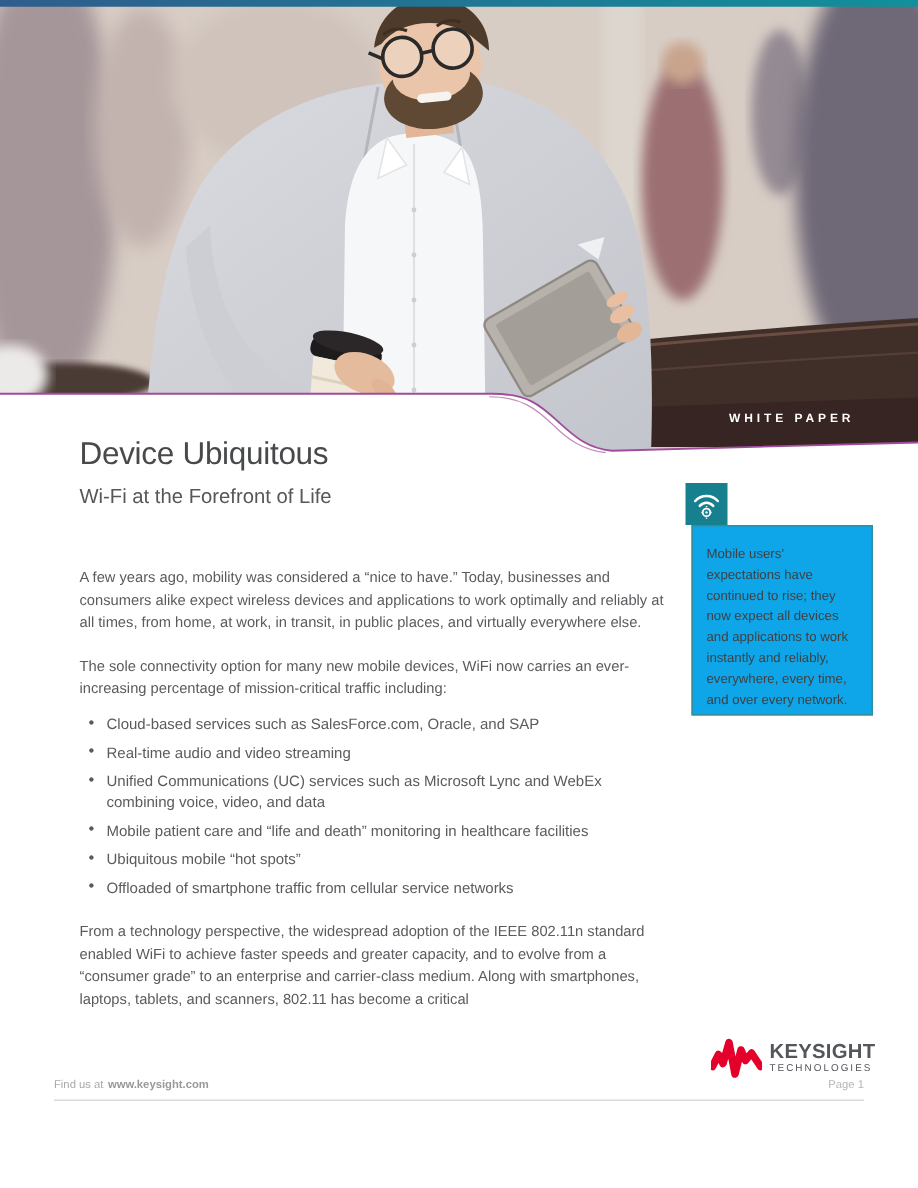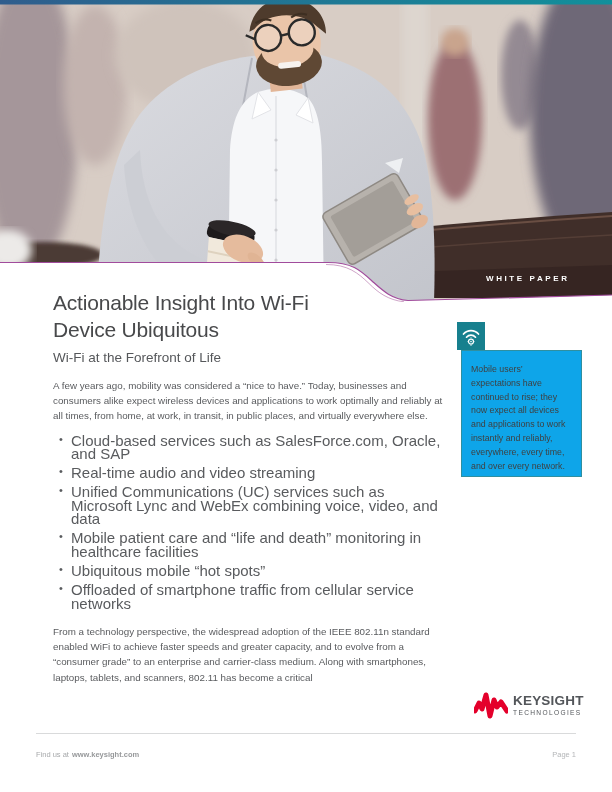--- a/index.html
+++ b/index.html
@@ -30,41 +30,41 @@
   }
   .callout-text{
     margin:12px 8px 0 9px;font-size:8.8px;line-height:13.8px;color:#3f4142;
   }
   
   .content{position:absolute;left:53px;top:378px;width:392px;}
   .content p{margin:0;font-size:9.8px;line-height:15.2px;color:#595b5e;}
   .content p + p{margin-top:13px;}
   ul.bullets{margin:10px 0 0 0;padding:0 0 0 18px;list-style:none;}
   ul.bullets li{
-    position:relative;font-size:15px;line-height:13.4px;color:#595b5e;margin-bottom:5.8px;
+    position:relative;font-size:10px;line-height:13.4px;color:#595b5e;margin-bottom:5.8px;
   }
   ul.bullets li::before{
     content:"•";position:absolute;left:-12px;top:-1px;font-size:11px;color:#595b5e;
   }
   .after-bullets{margin-top:14px !important;}
   
   .logo{position:absolute;left:474px;top:691px;display:flex;align-items:center;}
   .logo-spark{margin-right:5px;}
   .logo-text{display:flex;flex-direction:column;}
   .logo-name{font-size:13.5px;font-weight:bold;color:#53565a;letter-spacing:0.2px;line-height:13px;}
   .logo-sub{font-size:6.6px;color:#53565a;letter-spacing:1.35px;margin-top:1.5px;}
   
   .footer-rule{position:absolute;left:36px;top:733px;width:540px;height:1px;background:#d9dadb;}
   .footer{
     position:absolute;left:36px;top:718px;width:540px;
     display:flex;justify-content:space-between;align-items:baseline;
     font-size:7.5px;color:#a7a9ab;
   }
   .footer .url{font-weight:bold;color:#97999b;margin-left:3px;text-decoration:none;cursor:pointer;}
-  .footer .pageno{color:#b4b6b8;margin-top:32px;}
+  .footer .pageno{color:#b4b6b8;}
 </style>
 </head>
 <body>
 
 <div class="page">
 
   <div class="hero">
     <svg width="612" height="302" viewBox="0 0 612 302">
       <defs>
         <linearGradient id="topbar" x1="0" y1="0" x2="1" y2="0">
@@ -170,40 +170,40 @@
         <path d="M326,264.5 C348,264.5 358,273 369,283.5 C378,292.5 388,300 404,301.8" fill="none" stroke="#b679ad" stroke-width="0.8" opacity="0.85"></path>
       </g>
 
       <rect x="0" y="0" width="612" height="4.5" fill="url(#topbar)"></rect>
     </svg>
   </div>
 
   <div class="wp-badge">WHITE PAPER</div>
 
   <div class="title-block">
-    <div class="title-line">Actionable Insight Into Wi-Fi</div>
     <div class="title-line">Device Ubiquitous</div>
     <div class="subtitle">Wi-Fi at the Forefront of Life</div>
   </div>
 
   <div class="callout-icon">
     <svg width="22" height="22" viewBox="0 0 22 22">
       <path d="M3.5,9 C7.5,4.5 14.5,4.5 18.5,9" stroke="#ffffff" stroke-width="1.7" fill="none" stroke-linecap="round"></path>
       <path d="M6.5,12.2 C9,9.4 13,9.4 15.5,12.2" stroke="#ffffff" stroke-width="1.7" fill="none" stroke-linecap="round"></path>
       <circle cx="11" cy="16.6" r="2.5" stroke="#ffffff" stroke-width="1.2" fill="none"></circle>
       <circle cx="11" cy="16.6" r="0.8" fill="#ffffff"></circle>
       <path d="M11,13.2 L11,12.4 M11,20 L11,20.8 M14.4,16.6 L13.6,16.6 M8.4,16.6 M7.6,16.6 L8.4,16.6" stroke="#ffffff" stroke-width="1"></path>
     </svg>
   </div>
   <div class="callout-box">
     <div class="callout-text">Mobile users’ expectations have continued to rise; they now expect all devices and applications to work instantly and reliably, everywhere, every time, and over every network.</div>
   </div>
 
   <div class="content">
     <p>A few years ago, mobility was considered a “nice to have.” Today, businesses and consumers alike expect wireless devices and applications to work optimally and reliably at all times, from home, at work, in transit, in public places, and virtually everywhere else.</p>
+    <p>The sole connectivity option for many new mobile devices, WiFi now carries an ever-increasing percentage of mission-critical traffic including:</p>
     <ul class="bullets">
       <li>Cloud-based services such as SalesForce.com, Oracle, and SAP</li>
       <li>Real-time audio and video streaming</li>
       <li>Unified Communications (UC) services such as Microsoft Lync and WebEx combining voice, video, and data</li>
       <li>Mobile patient care and “life and death” monitoring in healthcare facilities</li>
       <li>Ubiquitous mobile “hot spots”</li>
       <li>Offloaded of smartphone traffic from cellular service networks</li>
     </ul>
     <p class="after-bullets">From a technology perspective, the widespread adoption of the IEEE 802.11n standard enabled WiFi to achieve faster speeds and greater capacity, and to evolve from a “consumer grade” to an enterprise and carrier-class medium. Along with smartphones, laptops, tablets, and scanners, 802.11 has become a critical</p>
   </div>

